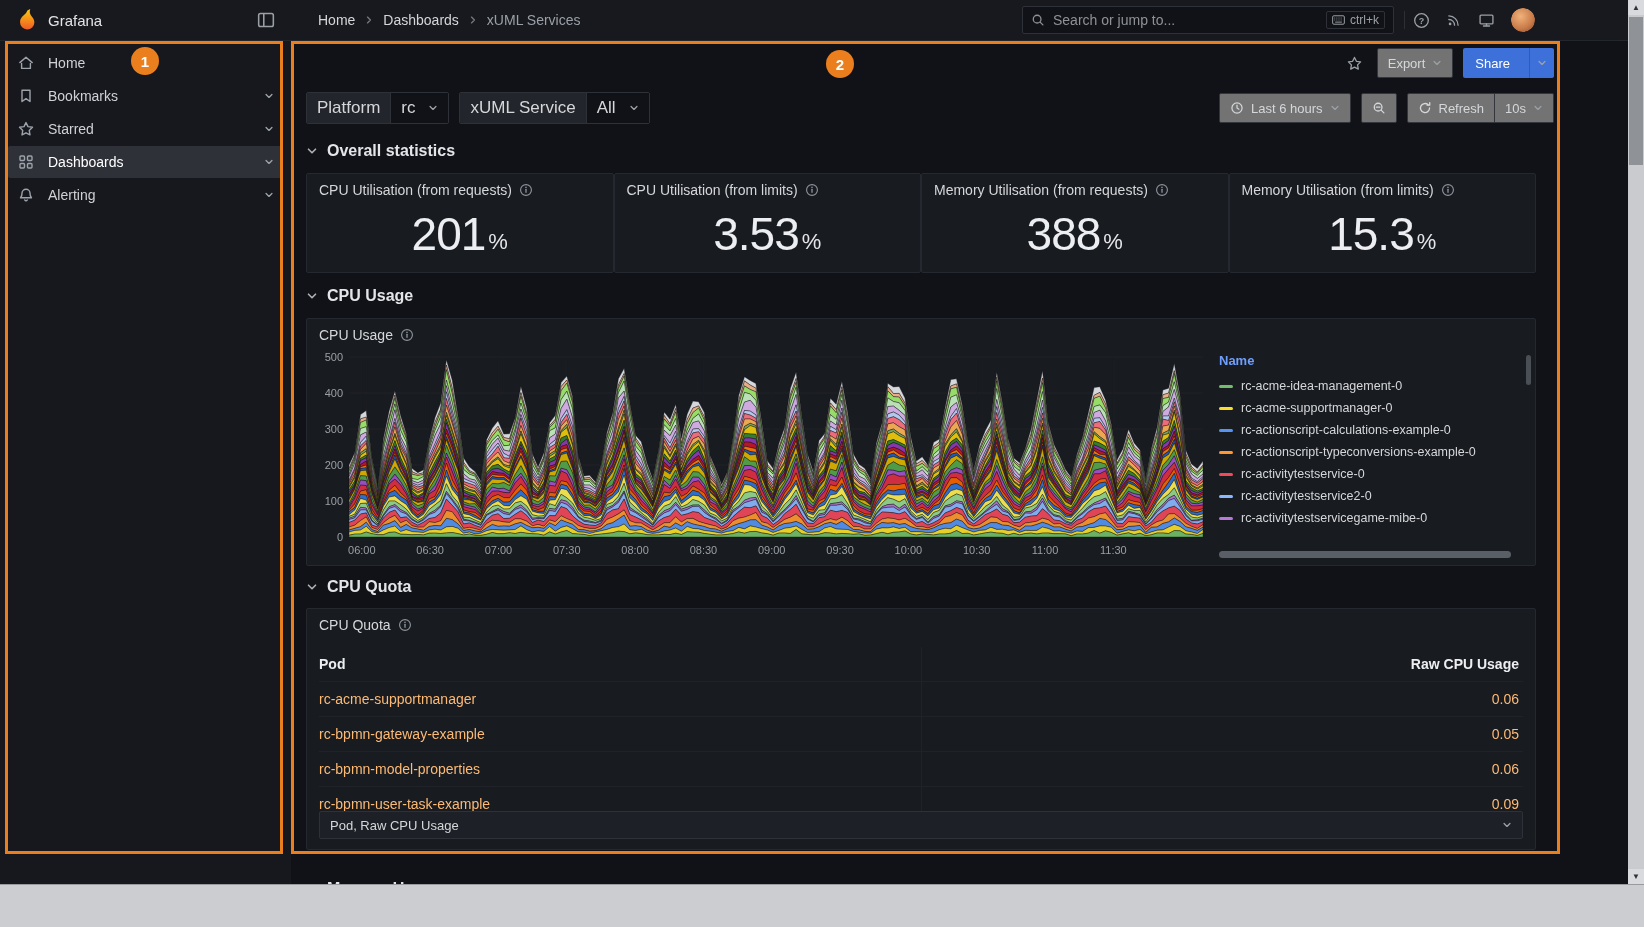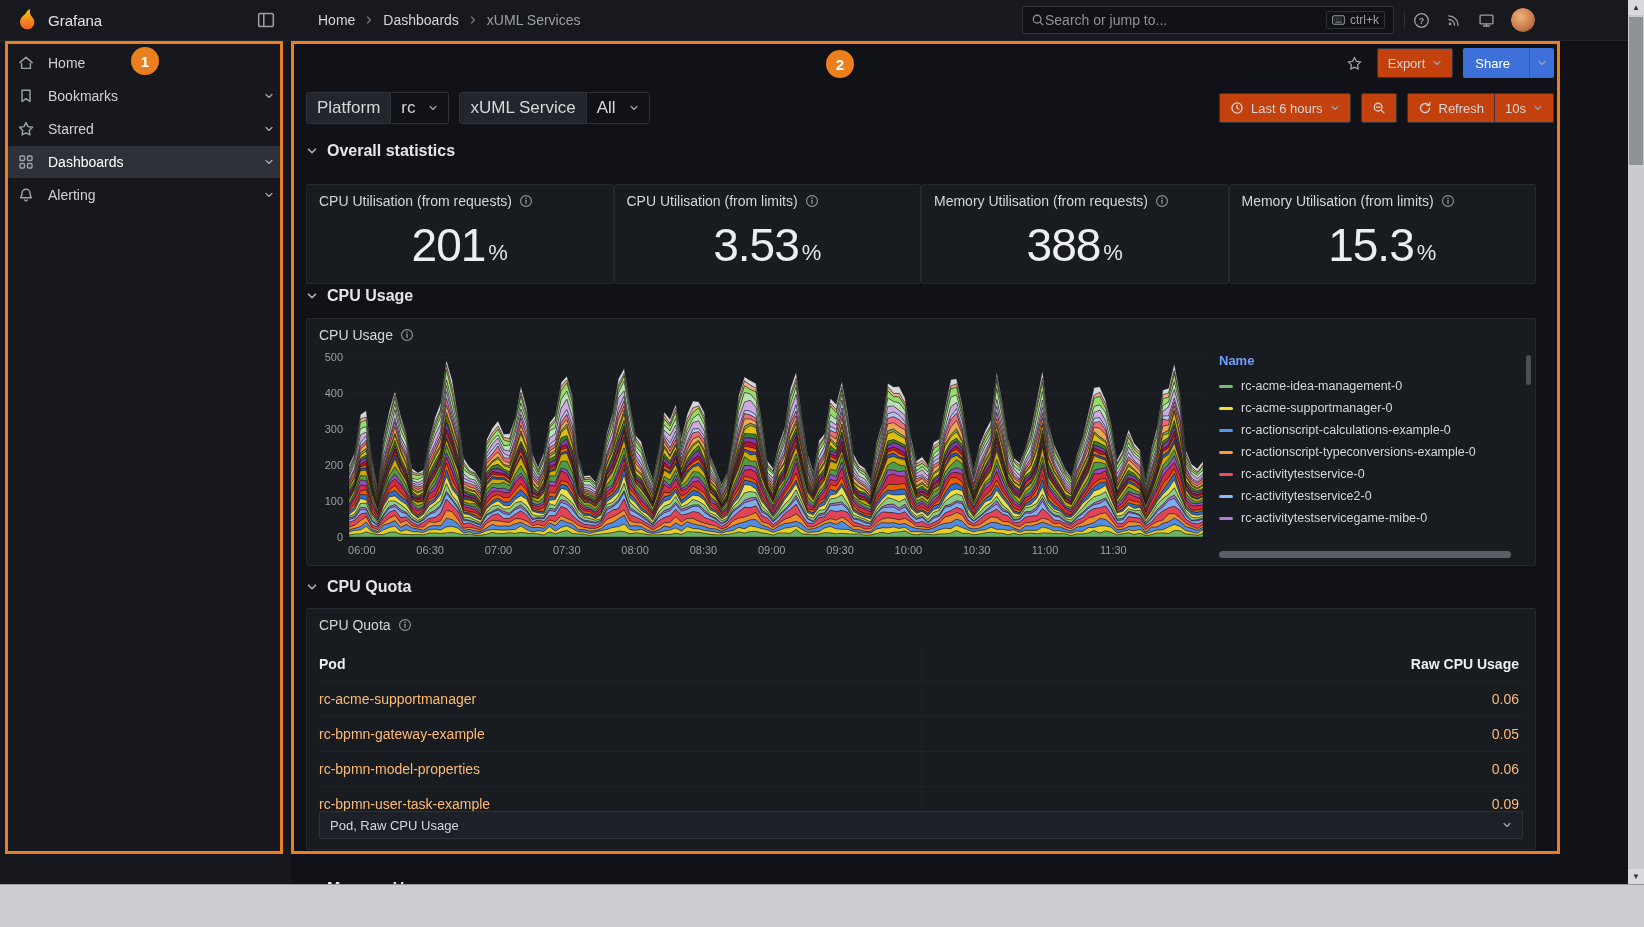--- a/index.html
+++ b/index.html
@@ -8,41 +8,41 @@
 
   
   .topnav{position:absolute;left:0;top:0;width:1628px;height:40px;background:#17191e;border-bottom:1px solid #23262b;z-index:5;}
   .logo{position:absolute;left:14px;top:7px;width:26px;height:26px;display:flex;}
   .brand{position:absolute;left:48px;top:0;height:40px;display:flex;align-items:center;font-size:15px;color:#e2e3e6;}
   .nav-toggle{position:absolute;left:256px;top:10px;width:20px;height:20px;background:none;border:none;color:#9aa0a6;padding:0;display:flex;cursor:pointer;}
   .breadcrumb{position:absolute;left:318px;top:0;height:40px;display:flex;align-items:center;gap:9px;font-size:14px;}
   .bc-link{color:#d5d6d9;text-decoration:none;cursor:pointer;}
   .bc-sep{color:#75797f;display:flex;transform:rotate(-90deg);}
   .bc-current{color:#9aa0a6;}
-  .searchbox{position:absolute;left:1022px;top:6px;width:372px;height:28px;box-sizing:border-box;background:#111217;border:1px solid #2e3238;border-radius:2px;display:flex;align-items:center;padding:0 8px;color:#8e9196;font-size:14px;cursor:text;}
+  .searchbox{position:absolute;left:1022px;top:6px;width:372px;height:28px;box-sizing:border-box;background:#111217;border:1px solid #2e3238;border-radius:2px;display:flex;align-items:center;gap:8px;padding:0 8px;color:#8e9196;font-size:14px;cursor:text;}
   .kbd{margin-left:auto;border:1px solid #2e3238;border-radius:2px;padding:1px 5px;font-size:12px;color:#9aa0a6;display:flex;align-items:center;gap:5px;}
   .nav-div{position:absolute;left:1404px;top:11px;width:1px;height:18px;background:#2c3036;}
   .nav-icons{position:absolute;left:1413px;top:0;height:40px;display:flex;align-items:center;gap:16px;color:#9aa0a6;}
   .nav-icons .ibtn{background:none;border:none;color:#9aa0a6;padding:0;display:flex;cursor:pointer;}
   .avatar{width:24px;height:24px;border-radius:50%;overflow:hidden;display:flex;cursor:pointer;}
 
   
   .sidebar{position:absolute;left:0;top:40px;width:291px;height:844px;background:#16181d;z-index:1;}
   .sb-menu{padding-top:6px;}
   .sb-item{display:flex;align-items:center;height:32px;margin:1px 8px;padding:0 9px;border-radius:2px;color:#cfd1d5;font-size:14px;gap:13px;cursor:pointer;}
   .sb-item.active{background:#2e3138;color:#ffffff;font-weight:500;}
   .sb-ico{width:18px;height:18px;color:#9da3ab;display:flex;flex:none;}
   .sb-ico svg{width:18px;height:18px;}
   .sb-chev{margin-left:auto;color:#9da3ab;display:flex;}
 
   
   .main{position:absolute;left:291px;top:40px;width:1337px;height:844px;background:#111217;overflow:hidden;z-index:1;}
   .dash-toolbar{position:absolute;top:8px;left:15px;width:1248px;height:30px;display:flex;justify-content:flex-end;align-items:center;gap:10px;}
   .icon-btn{background:none;border:none;color:#9aa0a6;display:flex;padding:0 4px;cursor:pointer;}
-  .btn{height:30px;display:inline-flex;align-items:center;gap:7px;padding:0 10px;background:#c2410c;border:1px solid #33363d;border-radius:2px;color:#d5d7da;font-size:13px;cursor:pointer;box-sizing:border-box;}
+  .btn{height:30px;display:inline-flex;align-items:center;gap:7px;padding:0 10px;background:#737373;border:1px solid #33363d;border-radius:2px;color:#d5d7da;font-size:13px;cursor:pointer;box-sizing:border-box;}
   .btn .chev{color:#9aa0a6;}
   .btn-share{padding:0;background:#3d71d9;border:none;color:#fff;overflow:hidden;}
   .share-label{padding:0 12px;display:flex;align-items:center;height:100%;}
   .share-caret{display:flex;align-items:center;padding:0 7px;height:100%;border-left:1px solid #2d5bbf;color:#dbe4f7;}
 
   .filter-row{position:absolute;top:52px;left:15px;width:1248px;height:32px;display:flex;align-items:center;gap:10px;}
   .var-group{display:flex;height:32px;border:1px solid #2e3238;border-radius:2px;overflow:hidden;font-size:17px;box-sizing:border-box;}
   .var-label{display:flex;align-items:center;padding:0 10px;background:#22252b;color:#d5d7da;}
   .var-value{display:flex;align-items:center;gap:13px;padding:0 10px;background:#111217;color:#d5d7da;border-left:1px solid #2e3238;cursor:pointer;}
   .var-value .chev{color:#9aa0a6;}
@@ -52,21 +52,21 @@
   .btn-group .btn:last-child{border-left:0;border-radius:0 2px 2px 0;}
 
   .section-h{position:absolute;left:15px;display:flex;align-items:center;gap:9px;color:#e4e5e8;font-weight:700;font-size:16px;cursor:pointer;}
   .section-h .chev{color:#aeb2b8;}
   #sec-overall{top:102px;} #sec-cpu{top:247px;} #sec-quota{top:538px;} #sec-memory{top:840px;}
 
   .panel{background:#181b20;border:1px solid #25282e;border-radius:2px;box-sizing:border-box;}
   .p-title{display:flex;align-items:center;gap:7px;padding:8px 12px;font-size:14px;color:#d5d7da;}
   .info-ico{color:#8e949b;display:flex;cursor:pointer;}
 
-  .stat-row{position:absolute;top:144px;left:15px;width:1230px;height:100px;display:grid;grid-template-columns:repeat(4,1fr);border-radius:20px;}
+  .stat-row{position:absolute;top:133px;left:15px;width:1230px;height:100px;display:grid;grid-template-columns:repeat(4,1fr);border-radius:20px;}
   .stat-panel{display:flex;flex-direction:column;}
   .stat-value{flex:1;display:flex;align-items:center;justify-content:center;color:#eceef1;font-weight:500;padding-bottom:10px;}
   .sv-num{font-size:46px;line-height:1;letter-spacing:-1px;}
   .sv-unit{font-size:22px;margin:16px 0 0 3px;color:#e4e6ea;}
 
   .cpu-usage-panel{position:absolute;top:278px;left:15px;width:1230px;height:248px;}
   .chart-wrap{position:absolute;left:8px;top:32px;width:892px;height:210px;}
   svg .axis{fill:#9aa0a6;font-size:11px;font-family:"Liberation Sans",sans-serif;}
   .legend{position:absolute;left:912px;top:34px;width:300px;height:188px;overflow:hidden;font-size:12.5px;}
   .legend-h{color:#6e9fff;font-weight:700;margin-bottom:7px;font-size:13px;cursor:pointer;}

